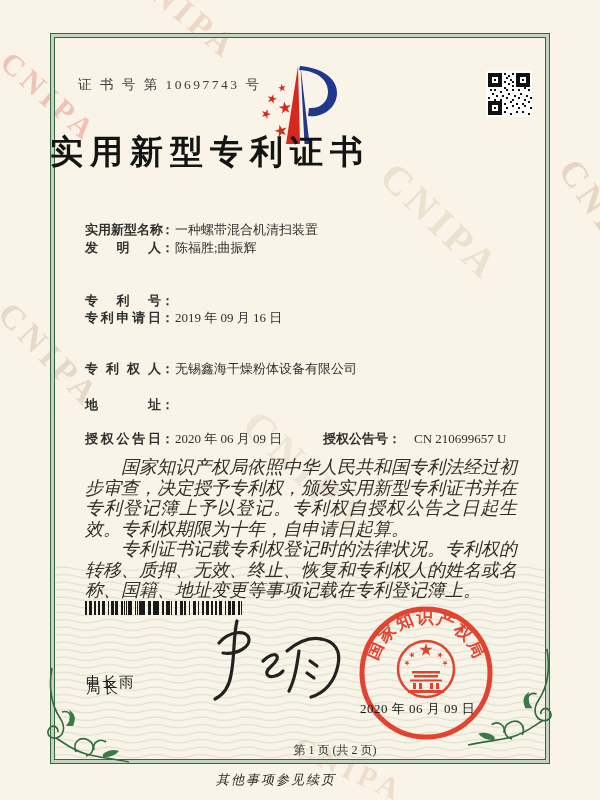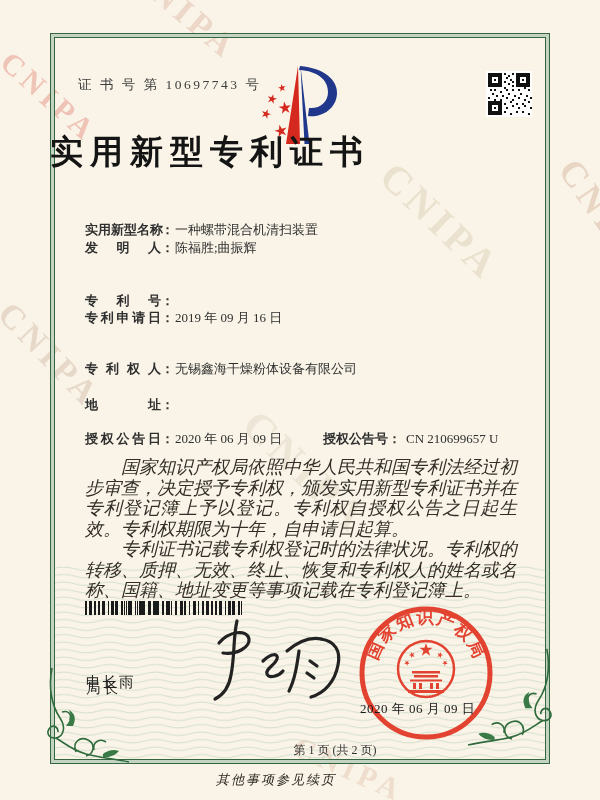--- a/index.html
+++ b/index.html
@@ -33,21 +33,21 @@
   
   .row{left:85px;width:432px;font-size:13px;line-height:18px;color:#2f2f2f;display:flex;}
   .row .lbl{display:inline-block;width:76px;font-weight:bold;flex:0 0 76px;
             text-align:justify;text-align-last:justify;white-space:pre;}
   .row .cln{font-weight:bold;flex:0 0 14px;}
   .row .val{flex:1;}
   .r0{top:221px;} .r1{top:239px;} .r2{top:292px;} .r3{top:309px;}
   .r4{top:360px;} .r5{top:396px;} .r6{top:430px;align-items:flex-end;}
   .r6 .val{flex:0 0 140px;}
   .r6 .lbl2{font-weight:bold;margin-left:8px;}
-  .r6 .val2{margin-left:4px;}
+  .r6 .val2{margin-left:12px;}
   
   .body-text{left:85px;top:457px;width:432px;font-size:18px;line-height:20.5px;
              font-style:italic;color:#322d27;text-align:justify;}
   .body-text p{margin:0;text-indent:2em;}
   .barcode{left:85px;top:601px;width:158px;height:14px;
     background-image:
       repeating-linear-gradient(90deg,#1a1a1a 0 2px,transparent 2px 5px,#1a1a1a 5px 6px,transparent 6px 9px),
       repeating-linear-gradient(90deg,#1a1a1a 0 1px,transparent 1px 4px,#1a1a1a 4px 7px,transparent 7px 13px);
   }
   .signer-title{left:86px;top:646px;font-size:14.5px;letter-spacing:3px;color:#1f1f1f;font-family:"Liberation Sans","DejaVu Sans",sans-serif;margin-top:33px;}

